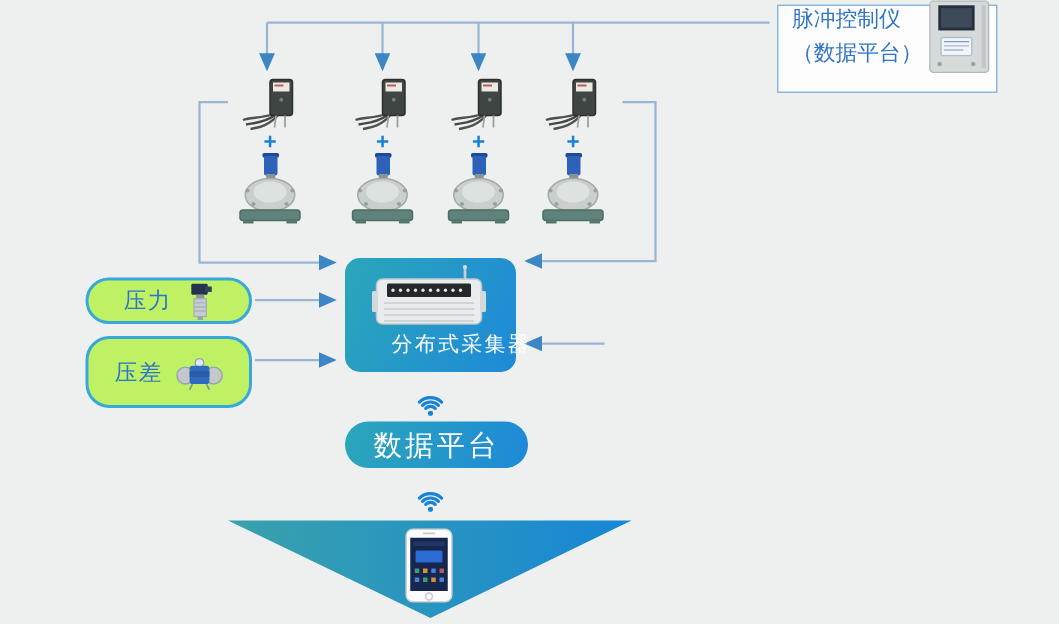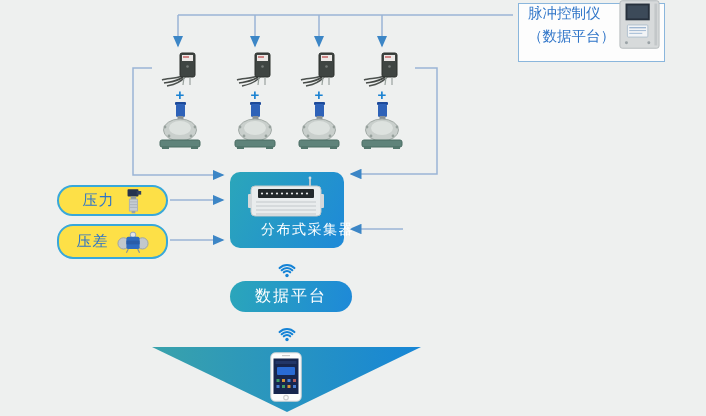--- a/index.html
+++ b/index.html
@@ -12,21 +12,21 @@
     width:706px;height:416px;
     background:#eef0ef;
     overflow:hidden;
   }
   .lines-layer{position:absolute;left:0;top:0;z-index:1;}
   .abs{position:absolute;}
 
   
   .outline-box{
     position:absolute;
-    background:#fde047;
+    background:#bef264;
     border:2px solid #38a8da;
     border-radius:16px;
     display:flex;align-items:center;justify-content:center;
     gap:8px;
     z-index:3;
     box-sizing:border-box;
   }
   .outline-box .lbl{
     color:#2e74c8;
     font-size:15px;
@@ -76,21 +76,21 @@
 
   .platform-box{
     position:absolute;
     left:230px;top:281px;width:122px;height:31px;
     border-radius:16px;
     background:linear-gradient(100deg,#2ba6ba 0%,#1e89d8 100%);
     display:flex;align-items:center;justify-content:center;
     z-index:3;
   }
   .platform-box .lbl{
-    color:#ffffff;font-size:16px;letter-spacing:2px;white-space:nowrap;
+    color:#ffffff;font-size:19px;letter-spacing:2px;white-space:nowrap;
   }
 </style>
 </head>
 <body>
 
 <div class="canvas">
 
   <svg class="lines-layer" width="706" height="416" viewBox="0 0 706 416">
     <defs>
       <marker id="arr" markerWidth="8" markerHeight="7" refX="7" refY="3.5" orient="auto">
@@ -263,21 +263,21 @@
       <rect x="15" y="3" width="5" height="4" fill="#32415e"></rect>
       <rect x="8.5" y="9" width="6" height="3" fill="#8d969e"></rect>
       <rect x="7" y="12" width="9" height="13" fill="#c6ccd2" stroke="#a8b0b6"></rect>
       <line x1="7" y1="15" x2="16" y2="15" stroke="#aab2b8"></line>
       <line x1="7" y1="18" x2="16" y2="18" stroke="#aab2b8"></line>
       <line x1="7" y1="21" x2="16" y2="21" stroke="#aab2b8"></line>
       <rect x="9.5" y="25" width="4" height="2.5" fill="#99a2a8"></rect>
     </svg>
   </div>
 
-  <div class="outline-box" style="left:57px;top:224px;width:111px;height:35px;">
+  <div class="outline-box" style="left:57px;top:224px;width:111px;height:48px;">
     <span class="lbl">压差</span>
     <svg width="32" height="25" viewBox="0 0 34 26">
       <circle cx="17" cy="6" r="3" fill="#e4e7e9" stroke="#8fa0c0"></circle>
       <circle cx="7" cy="15" r="6" fill="#c2c8cc" stroke="#99a2a8"></circle>
       <circle cx="27" cy="15" r="6" fill="#c2c8cc" stroke="#99a2a8"></circle>
       <rect x="10" y="8" width="14" height="13" rx="2" fill="#2f6cc0"></rect>
       <rect x="10" y="12" width="14" height="4" fill="#2a5da8"></rect>
       <line x1="12" y1="21" x2="10" y2="25" stroke="#8b959b" stroke-width="1.3"></line>
       <line x1="22" y1="21" x2="24" y2="25" stroke="#8b959b" stroke-width="1.3"></line>
     </svg>

